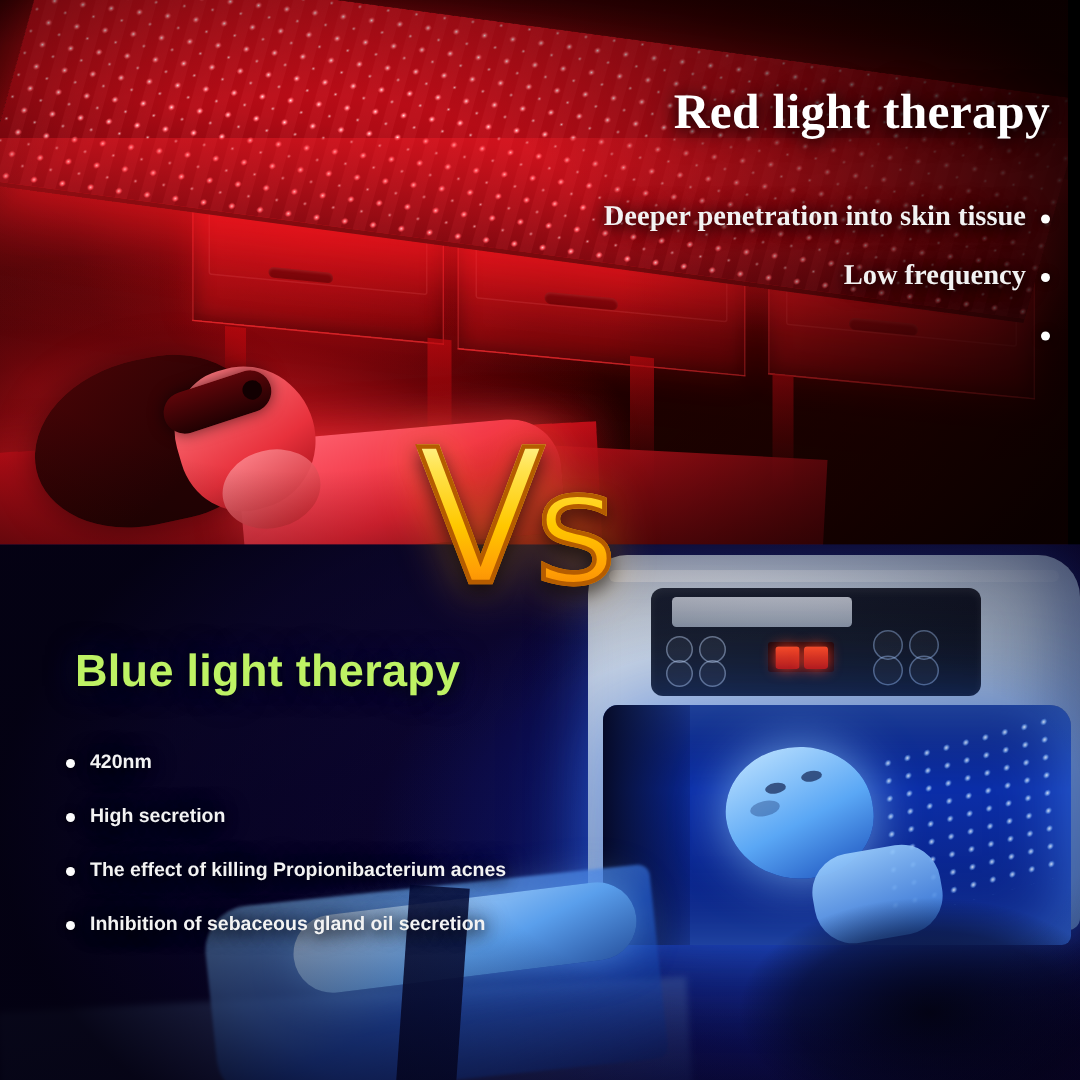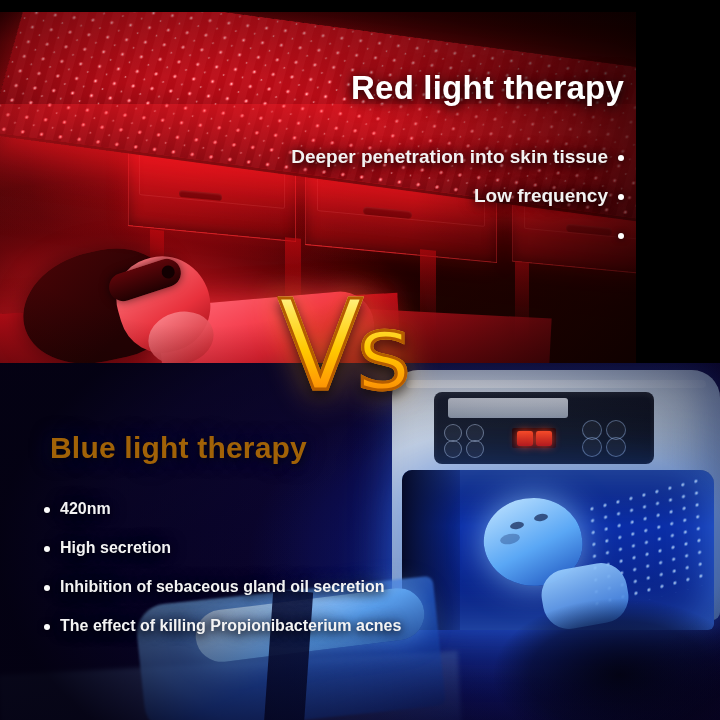--- a/index.html
+++ b/index.html
@@ -1,24 +1,25 @@
 <!DOCTYPE html>
 <html><head>
 <meta charset="utf-8">
 <style>
   html,body{margin:0;padding:0;background:#000;}
   body{width:720px;height:720px;overflow:hidden;font-family:"Liberation Sans",sans-serif;}
   #poster{position:relative;width:720px;height:720px;overflow:hidden;background:#000;}
 
   
-  .half-red{position:absolute;left:0;top:12px;width:636px;height:363px;overflow:hidden;
+  .half-red{position:absolute;left:0;top:0;width:712px;height:363px;overflow:hidden;
     background:
       radial-gradient(ellipse 420px 200px at 18% 86%, rgba(255,30,40,.85) 0%, rgba(160,8,16,.45) 45%, rgba(40,2,4,0) 72%),
       radial-gradient(ellipse 300px 260px at 30% 40%, rgba(210,12,20,.55) 0%, rgba(90,4,8,.22) 55%, rgba(20,1,2,0) 80%),
       linear-gradient(100deg,#3c0406 0%,#2a0304 38%,#200200 62%,#270400 100%);
+    font-family: Liberation Serif, serif;
   }
   
   .room{position:absolute;left:0;top:0;width:720px;height:363px;overflow:hidden;}
   .cab{position:absolute;background:linear-gradient(170deg,rgba(235,26,32,.80),rgba(128,6,10,.62));
        box-shadow:inset 0 0 14px rgba(0,0,0,.45), 0 0 22px rgba(255,20,25,.22);
        border:1px solid rgba(255,90,90,.22);}
   .cab i{position:absolute;left:30%;top:62%;width:26%;height:7%;border-radius:4px;
          background:rgba(60,0,2,.75);box-shadow:inset 0 1px 2px rgba(255,120,120,.25);}
   .cab::after{content:"";position:absolute;left:6%;top:6%;right:6%;bottom:30%;
          border:1px solid rgba(255,140,140,.16);border-radius:2px;}
@@ -152,24 +153,24 @@
   .red-title{position:absolute;right:12px;top:57px;
     font-size:33px;font-weight:700;color:#fff;letter-spacing:.2px;
     text-shadow:0 2px 10px rgba(0,0,0,.85),0 0 22px rgba(0,0,0,.6);}
   .red-list{position:absolute;right:12px;top:118px;width:700px;text-align:right;}
   .red-list li{list-style:none;color:#f2f2f2;font-size:19px;font-weight:600;
     margin:0 0 17px 0;text-shadow:0 2px 9px rgba(0,0,0,.9),0 0 16px rgba(0,0,0,.75);white-space:nowrap;}
   .red-list li .dot{display:inline-block;width:6px;height:6px;border-radius:50%;background:#fff;
     margin-left:10px;vertical-align:middle;box-shadow:0 0 6px rgba(0,0,0,.8);}
 
   .blue-title{position:absolute;left:50px;top:431px;
-    font-size:30px;font-weight:700;color:#a16207;letter-spacing:.2px;
+    font-size:30px;font-weight:700;color:#bef264;letter-spacing:.2px;
     text-shadow:0 2px 10px rgba(0,0,0,.9),0 0 20px rgba(10,20,80,.9);}
   .blue-list{position:absolute;left:44px;top:500px;width:640px;text-align:left;padding:0;margin:0;}
-  .blue-list li{list-style:none;color:#f3f3f3;font-size:16px;font-weight:600;
+  .blue-list li{list-style:none;color:#f3f3f3;font-size:13px;font-weight:600;
     margin:0 0 21px 0;text-shadow:0 2px 9px rgba(0,0,0,.92),0 0 16px rgba(4,6,40,.9);white-space:nowrap;}
   .blue-list li .dot{display:inline-block;width:6px;height:6px;border-radius:50%;background:#fff;
     margin-right:10px;vertical-align:middle;box-shadow:0 0 6px rgba(0,0,0,.8);}
 
   
   .vs{position:absolute;left:278px;top:288px;width:190px;height:120px;
     font-size:116px;font-weight:400;line-height:116px;letter-spacing:-6px;
     font-family:"DejaVu Sans",sans-serif;
     background:linear-gradient(180deg,#fff7a0 0%,#ffe24a 22%,#ffc800 52%,#ff9d05 78%,#e97400 100%);
     -webkit-background-clip:text;background-clip:text;color:transparent;
@@ -275,19 +276,19 @@
     <div class="belt"></div>
     <div class="dark-blob"></div>
     <div class="vignette-b"></div>
   </div>
 
   <div class="blue-title">Blue light therapy</div>
 
   <ul class="blue-list">
     <li><span class="dot"></span><span>420nm</span></li>
     <li><span class="dot"></span><span>High secretion</span></li>
+    <li><span class="dot"></span><span>The effect of killing Propionibacterium acnes</span></li>
     <li><span class="dot"></span><span>Inhibition of sebaceous gland oil secretion</span></li>
-    <li><span class="dot"></span><span>The effect of killing Propionibacterium acnes</span></li>
   </ul>
 
   <div class="vs"><span class="v">V</span><span class="s">s</span></div>
 
 </div>
 
 </body></html>

